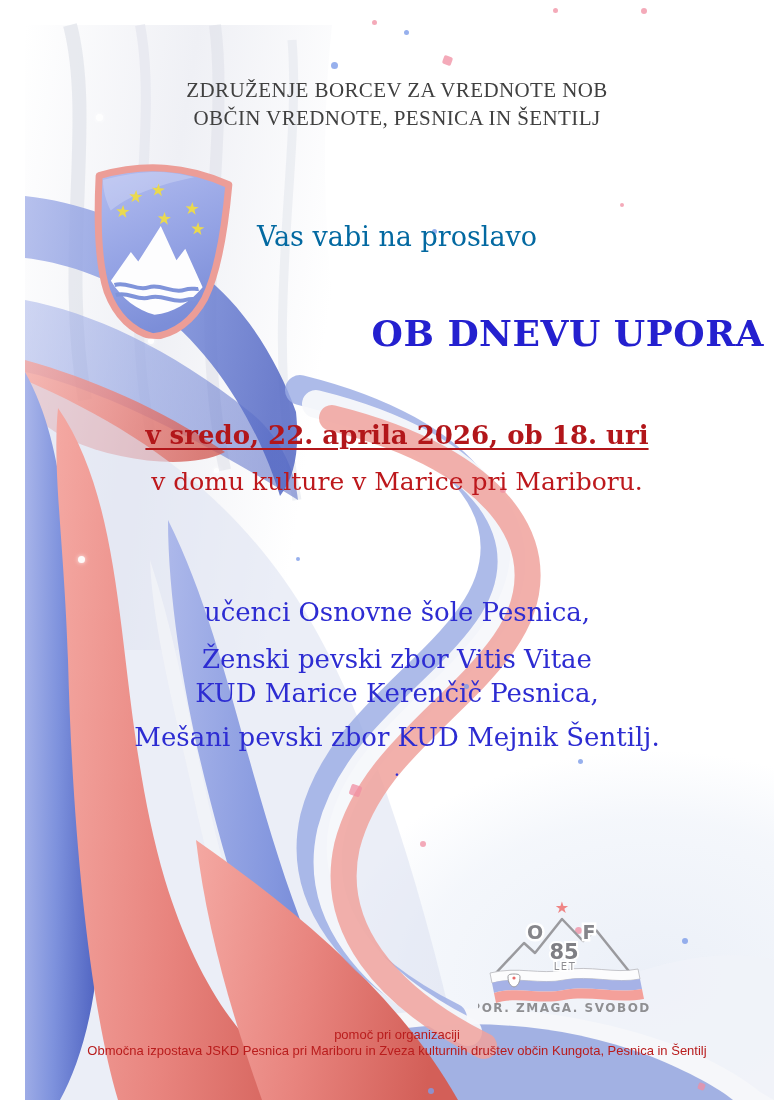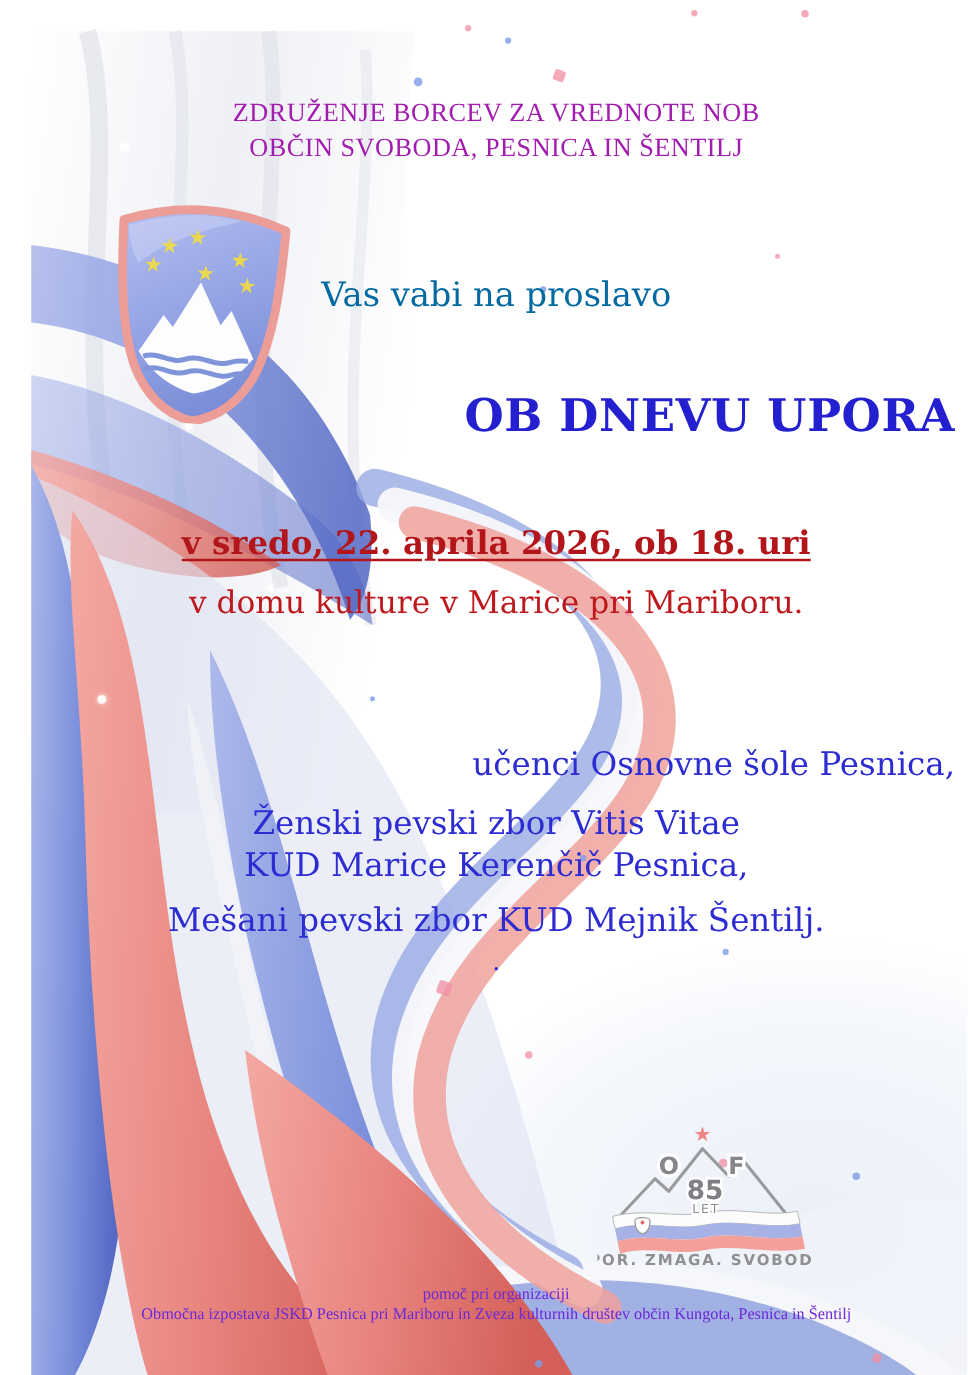--- a/index.html
+++ b/index.html
@@ -9,32 +9,32 @@
   .bg{position:absolute;left:0;top:0;z-index:0;}
   .confetti{position:absolute;z-index:1;border-radius:50%;}
   .confetti.sq{border-radius:2px;transform:rotate(20deg);}
   .c-pink{background:#f08ea2;opacity:.75;}
   .c-blue{background:#7d9ce8;opacity:.8;}
   .c-white{background:#ffffff;opacity:.95;box-shadow:0 0 4px rgba(255,255,255,.9);}
   .coat{position:absolute;left:84px;top:164px;z-index:2;transform:rotate(4deg);}
   .oflogo{position:absolute;left:478px;top:893px;z-index:2;}
   .line{position:absolute;left:30px;width:734px;text-align:center;z-index:3;}
   .org{top:76px;font-family:"Liberation Serif", serif;font-size:21px;line-height:28px;
-       color:#a21caf;letter-spacing:.4px;}
+       color:#404040;letter-spacing:.4px;}
   .invite{top:221px;font-size:27px;color:#0369a1;}
   .title{top:309px;font-size:36px;line-height:49px;font-weight:bold;color:#2420cf;letter-spacing:.5px;text-align:right;}
   .datetime{top:420px;font-size:26px;font-weight:bold;color:#b2161a;
             text-decoration:underline;text-decoration-thickness:2px;text-underline-offset:4px;}
   .venue{top:467px;font-size:25px;color:#bd181c;}
   .intro{top:548px;font-size:26px;color:#2d2cd2;}
   .perf{font-size:26px;color:#2d2cd2;}
-  .p0{top:597px;text-align:right;} .p1{top:644px;} .p2{top:678px;} .p3{top:722px;}
+  .p0{top:597px;} .p1{top:644px;} .p2{top:678px;} .p3{top:722px;}
   .sep{top:757px;font-size:20px;color:#2d2cd2;}
   .congrats{top:790px;font-size:26px;color:#cc1418;}
-  .footer{font-family:Liberation Serif, serif;color:#6d28d9;z-index:3;}
+  .footer{font-family:Liberation Sans, sans-serif;color:#b91c1c;z-index:3;}
   .f1{top:1027px;font-size:13px;}
   .f2{top:1043px;font-size:13px;}
 </style>
 </head>
 <body>
 
 <div class="poster">
 
   <svg class="bg" width="774" height="1100" viewBox="0 0 774 1100">
     <defs>
@@ -130,21 +130,21 @@
       <text x="70" y="32">★</text>
       <text x="105" y="48">★</text>
       <text x="78" y="60">★</text>
       <text x="112" y="68">★</text>
       <text x="36" y="56">★</text>
     </g>
   </svg>
 
   <div class="abs line org">
     <div>ZDRUŽENJE BORCEV ZA VREDNOTE NOB</div>
-    <div>OBČIN SVOBODA, PESNICA IN ŠENTILJ</div>
+    <div>OBČIN VREDNOTE, PESNICA IN ŠENTILJ</div>
   </div>
 
   <div class="abs line invite">Vas vabi na proslavo</div>
 
   <div class="abs line title">
     <div>OB DNEVU UPORA</div>
   </div>
 
   <div class="abs line datetime">v sredo, 22. aprila 2026, ob 18. uri</div>
   <div class="abs line venue">v domu kulture v Marice pri Mariboru.</div>

